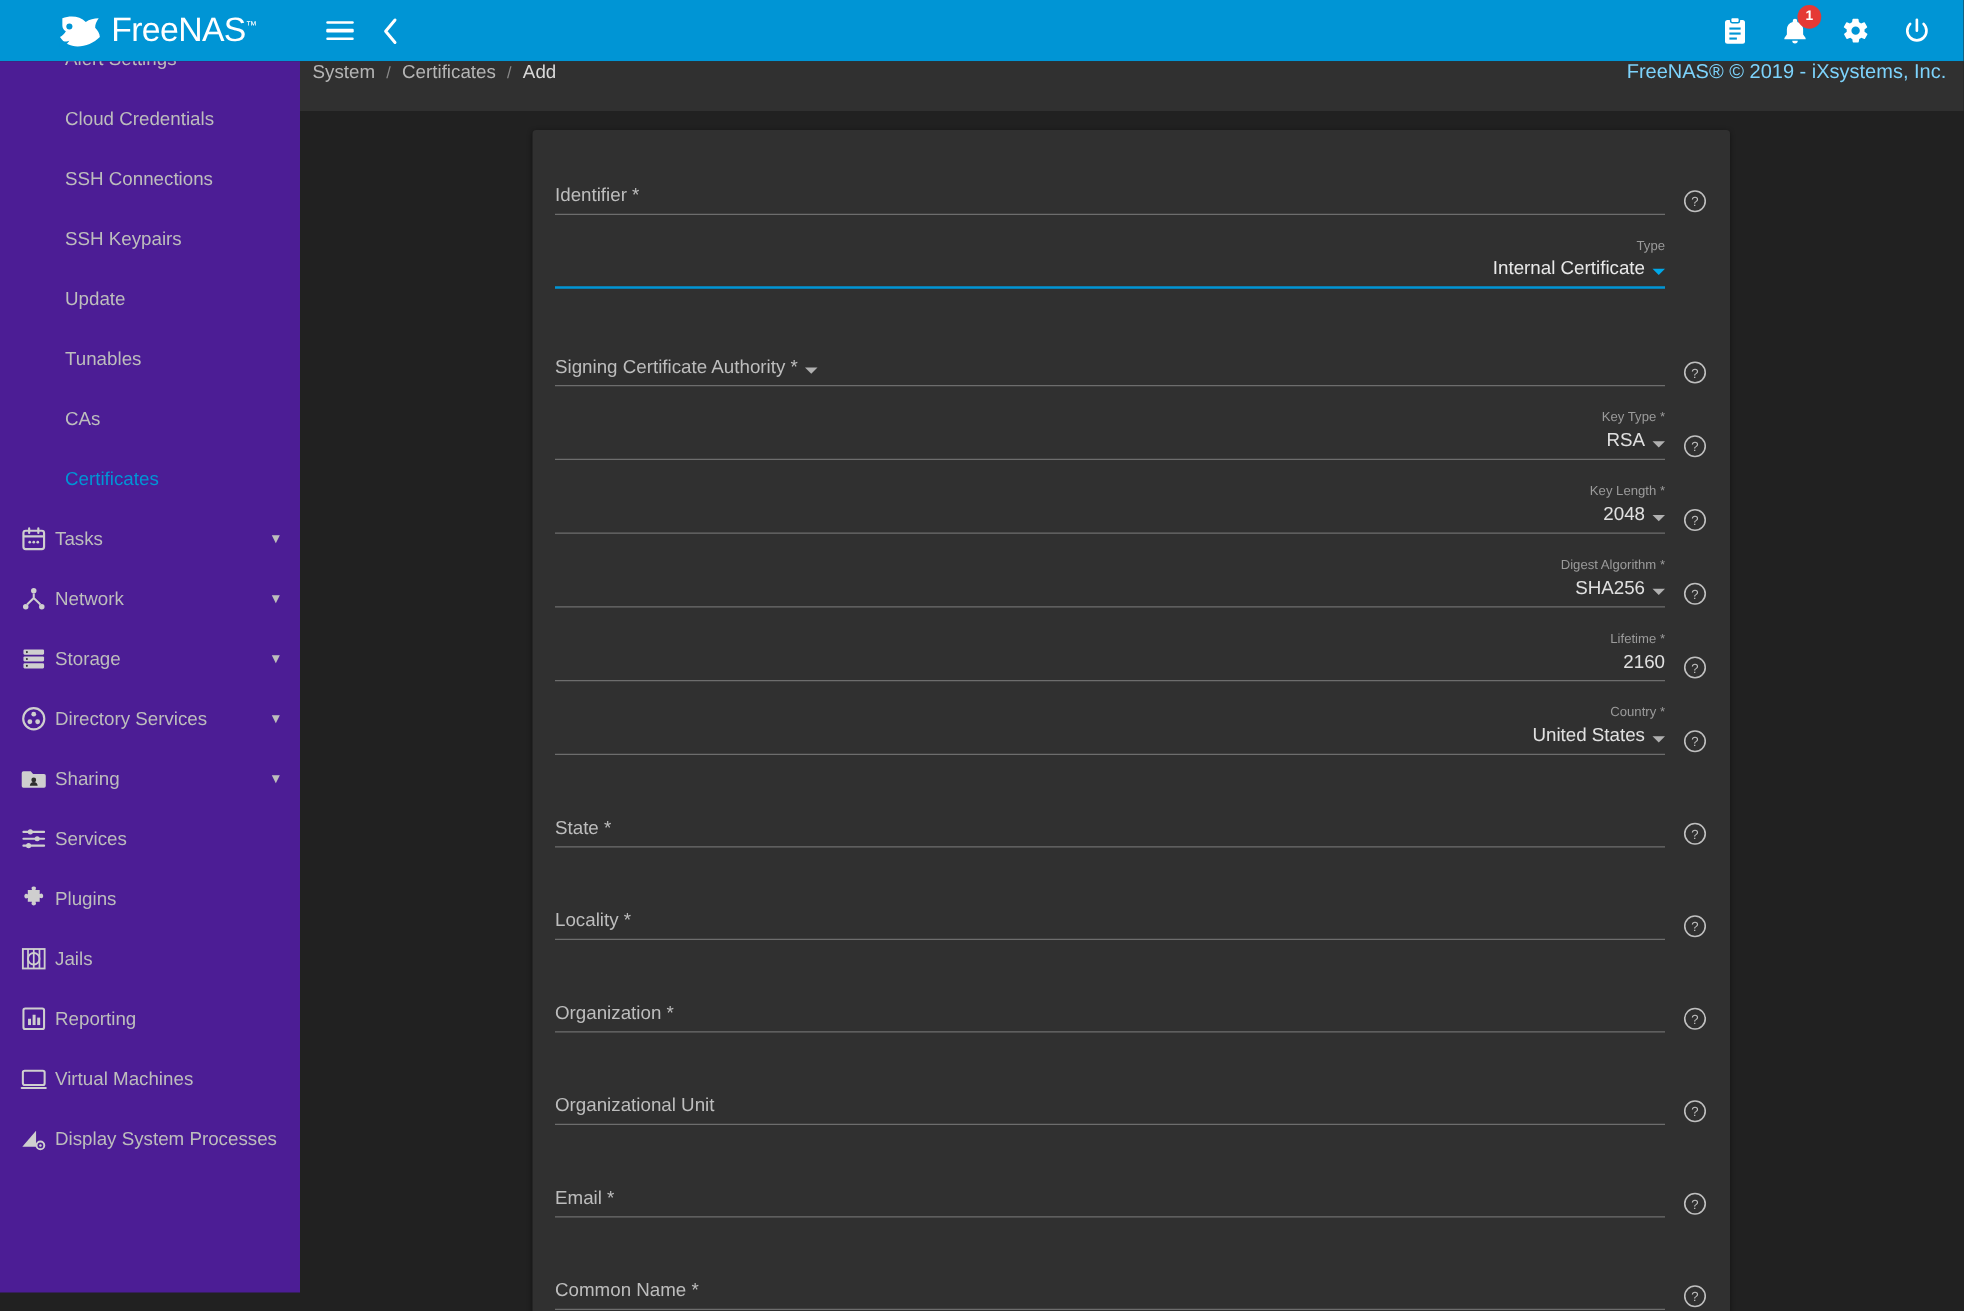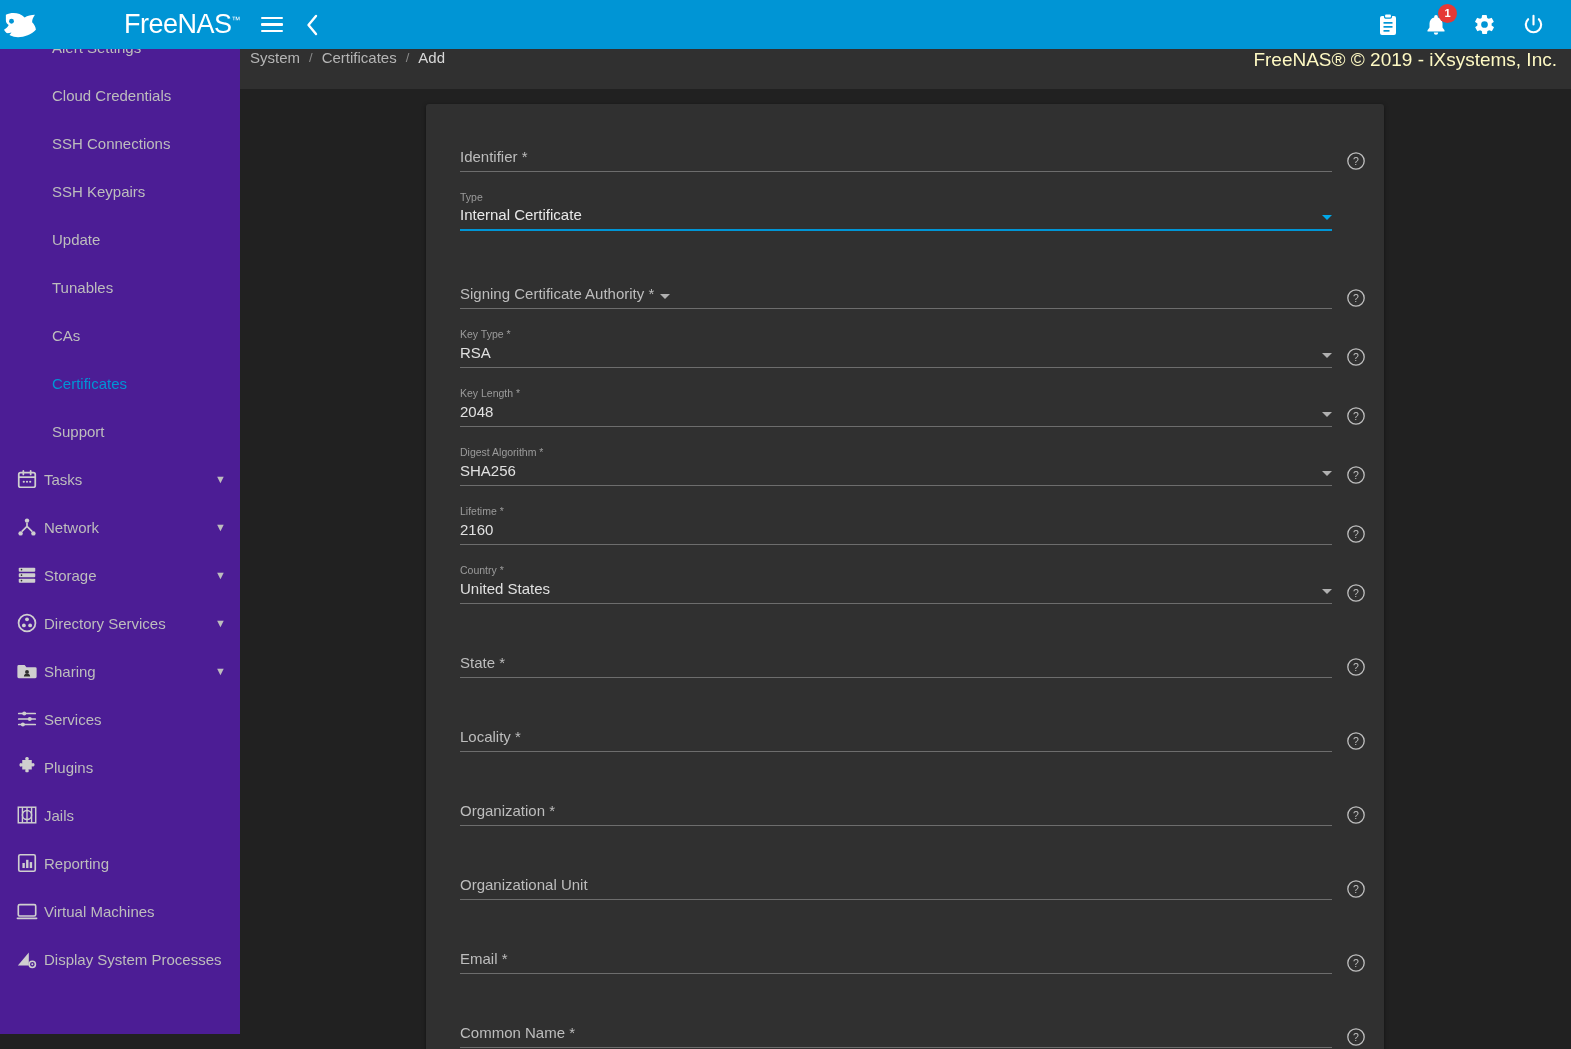--- a/index.html
+++ b/index.html
@@ -11,21 +11,21 @@
   }
   .app { position: relative; width: 1571px; height: 1049px; }
 
   
   .topbar {
     position: absolute; top: 0; left: 0; right: 0; height: 49px;
     background: #0095D5; display: flex; align-items: center;
   }
   .logo-zone {
     width: 240px; height: 41px; display: flex;
-    align-items: center; justify-content: space-between; gap: 7px;
+    align-items: center; justify-content: flex-start; gap: 7px; padding-left: 44px;
   }
   .logo-mark { width: 38px; height: 30px; }
   .logo-text {
     color: #fff; font-size: 27px; letter-spacing: -0.5px; font-weight: 400;
   }
   .logo-tm { font-size: 9px; vertical-align: super; }
   .topbar-left { display: flex; align-items: center; gap: 22px; padding-left: 21px; }
   .icon-btn {
     background: none; border: none; cursor: pointer; color: #fff;
     display: flex; align-items: center; justify-content: center;
@@ -54,21 +54,21 @@
   
   .crumbbar {
     position: absolute; top: 49px; left: 240px; right: 0; height: 40px;
     background: #303030; display: flex; align-items: flex-start;
     padding: 0 14px 4px 10px;
   }
   .crumbs { display: flex; align-items: center; gap: 9px; font-size: 15px; }
   .crumb { color: #b5b5b5; cursor: pointer; }
   .crumb.current { color: #d8d8d8; cursor: default; }
   .crumb-sep { color: #8a8a8a; font-size: 13px; }
-  .copyright { margin-left: auto; color: #fef9c3; font-size: 19px; }
+  .copyright { margin-left: auto; color: #7dd3fc; font-size: 16px; }
 
   
   .sidebar {
     position: absolute; top: 49px; left: 0; width: 240px; bottom: 15px;
     background: #4c1d95; overflow: hidden;
   }
   .nav-item {
     display: flex; align-items: center; height: 48px;
     padding: 0 14px 0 10px; cursor: pointer; color: #bdbdbd;
     font-size: 15px;
@@ -88,21 +88,21 @@
     background: #212121; overflow: hidden;
   }
   .card {
     position: absolute; left: 186px; top: 15px; width: 958px;
     background: #303030; border-radius: 3px;
     box-shadow: 0 1px 4px rgba(0,0,0,.45);
     padding: 16px 0 0 0;
   }
   .fields { padding: 0 18px 0 18px; }
 
-  .field { position: relative; margin: 0 0 7px 16px; padding: 0 34px 0 0; }
+  .field { position: relative; margin: 0 0 7px 0; padding: 0 34px 0 0; text-align: right; }
   .field-inner { position: relative; padding-top: 12px; }
   .flabel {
     font-size: 10.5px; color: #9b9b9b; line-height: 13px;
     height: 13px; white-space: nowrap;
   }
   .fvalue-row {
     display: flex; align-items: flex-end;
     border-bottom: 1px solid #6d6d6d; height: 27px;
   }
   .fvalue {
@@ -229,23 +229,20 @@
       </div>
       <div class="nav-item nav-sub">
         <span class="nav-label">Tunables</span>
       </div>
       <div class="nav-item nav-sub">
         <span class="nav-label">CAs</span>
       </div>
       <div class="nav-item nav-sub active">
         <span class="nav-label">Certificates</span>
       </div>
-      <div class="nav-item nav-sub">
-        <span class="nav-label">Support</span>
-      </div>
     </div>
 
     <div>
 
       <div class="nav-item">
         <span class="nav-ico">
           <svg width="22" height="22" viewBox="0 0 24 24">
               <rect x="3" y="5" width="18" height="16" rx="2" fill="none" stroke="#cfcfcf" stroke-width="1.9"></rect>
               <path d="M3 10h18" stroke="#cfcfcf" stroke-width="1.9"></path>
               <path d="M8 3v4M16 3v4" stroke="#cfcfcf" stroke-width="1.9" stroke-linecap="round"></path>

